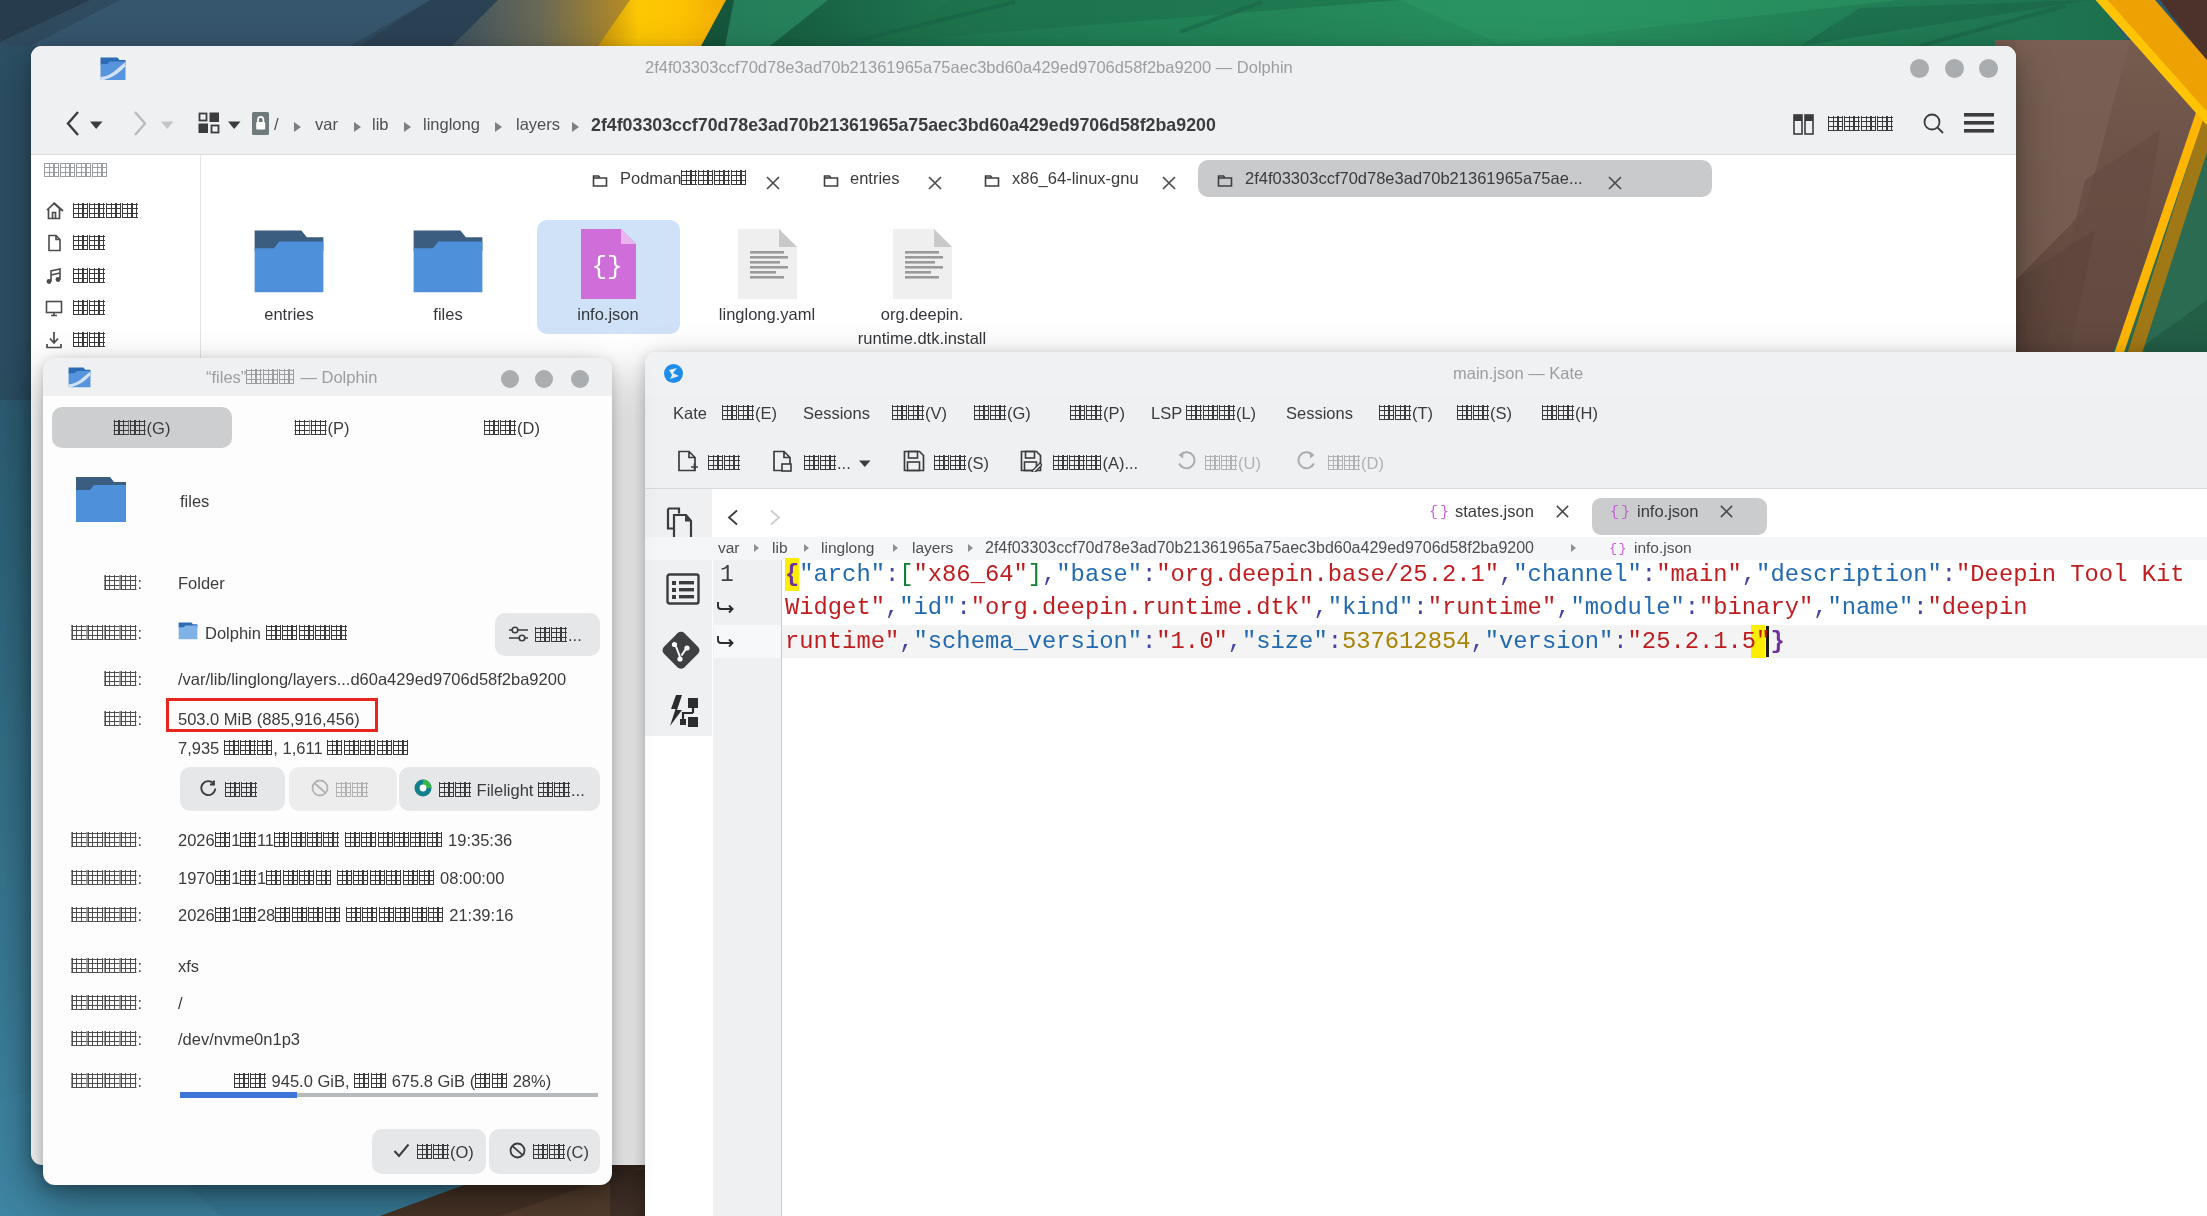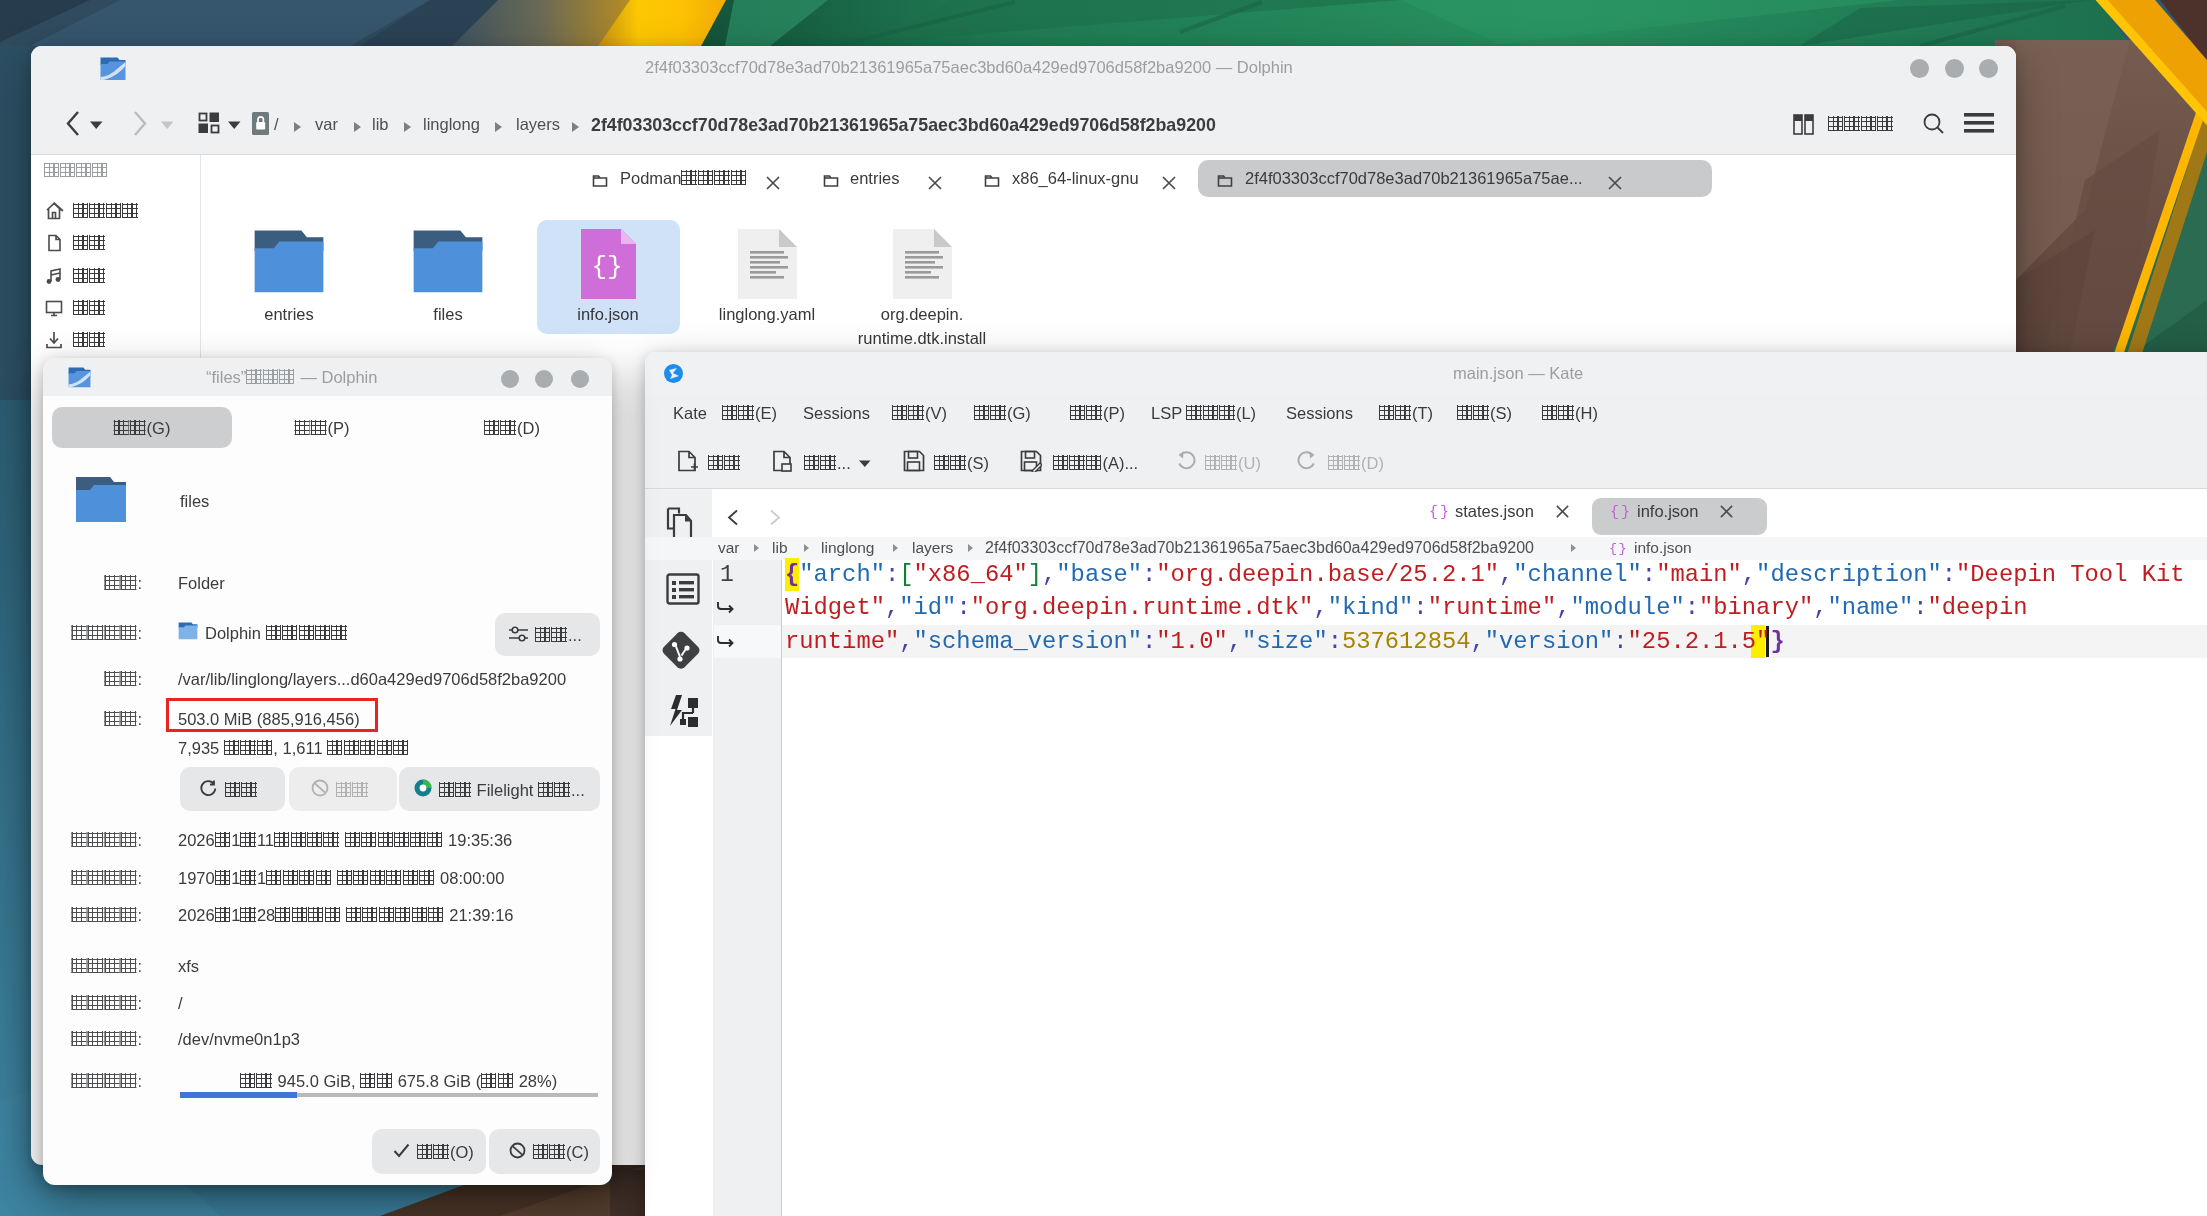--- a/index.html
+++ b/index.html
@@ -481,21 +481,21 @@
 <div class="t" style="left:135px;top:511px">1970<i class="h"></i>1<i class="h"></i>1<i class="h"></i><i class="h"></i><i class="h"></i><i class="h"></i> <i class="h"></i><i class="h"></i><i class="h"></i><i class="h"></i><i class="h"></i><i class="h"></i> 08:00:00</div>
 <div class="t" style="left:99px;top:548px;transform:translateX(-100%);color:#4c4e50"><i class="h"></i><i class="h"></i><i class="h"></i><i class="h"></i>:</div>
 <div class="t" style="left:135px;top:548px">2026<i class="h"></i>1<i class="h"></i>28<i class="h"></i><i class="h"></i><i class="h"></i><i class="h"></i> <i class="h"></i><i class="h"></i><i class="h"></i><i class="h"></i><i class="h"></i><i class="h"></i> 21:39:16</div>
 <div class="t" style="left:99px;top:599px;transform:translateX(-100%);color:#4c4e50"><i class="h"></i><i class="h"></i><i class="h"></i><i class="h"></i>:</div>
 <div class="t" style="left:135px;top:599px">xfs</div>
 <div class="t" style="left:99px;top:636px;transform:translateX(-100%);color:#4c4e50"><i class="h"></i><i class="h"></i><i class="h"></i><i class="h"></i>:</div>
 <div class="t" style="left:135px;top:636px">/</div>
 <div class="t" style="left:99px;top:672px;transform:translateX(-100%);color:#4c4e50"><i class="h"></i><i class="h"></i><i class="h"></i><i class="h"></i>:</div>
 <div class="t" style="left:135px;top:672px">/dev/nvme0n1p3</div>
 <div class="t" style="left:99px;top:714px;transform:translateX(-100%);color:#4c4e50"><i class="h"></i><i class="h"></i><i class="h"></i><i class="h"></i>:</div>
-<div class="t" style="left:197px;top:714px"><i class="h"></i><i class="h"></i> 945.0 GiB, <i class="h"></i><i class="h"></i> 675.8 GiB (<i class="h"></i><i class="h"></i> 28%)</div>
+<div class="t" style="left:191px;top:714px"><i class="h"></i><i class="h"></i> 945.0 GiB, <i class="h"></i><i class="h"></i> 675.8 GiB (<i class="h"></i><i class="h"></i> 28%)</div>
 <div class="a" style="left:137px;top:735px;width:418px;height:4px;background:#b7babc"></div>
 <div class="a" style="left:137px;top:734px;width:117px;height:6px;background:#3e76d8"></div>
 <div class="pill" style="left:329px;top:771px;width:114px;height:45px"></div>
 <svg class="a" style="left:350px;top:785px" width="17" height="15" viewBox="0 0 17 15">
       <path d="M1.5,8 L6,13 L15.5,1.5" stroke="#3c3c3e" stroke-width="2" fill="none"></path>
     </svg>
 <div class="t" style="left:374px;top:785px"><i class="h"></i><i class="h"></i>(O)</div>
 <div class="pill" style="left:446px;top:771px;width:111px;height:45px"></div>
 <svg class="a" style="left:466px;top:784px" width="17" height="17" viewBox="0 0 17 17">
 <circle cx="8.5" cy="8.5" r="7" stroke="#3c3c3e" stroke-width="1.8" fill="none"></circle>

